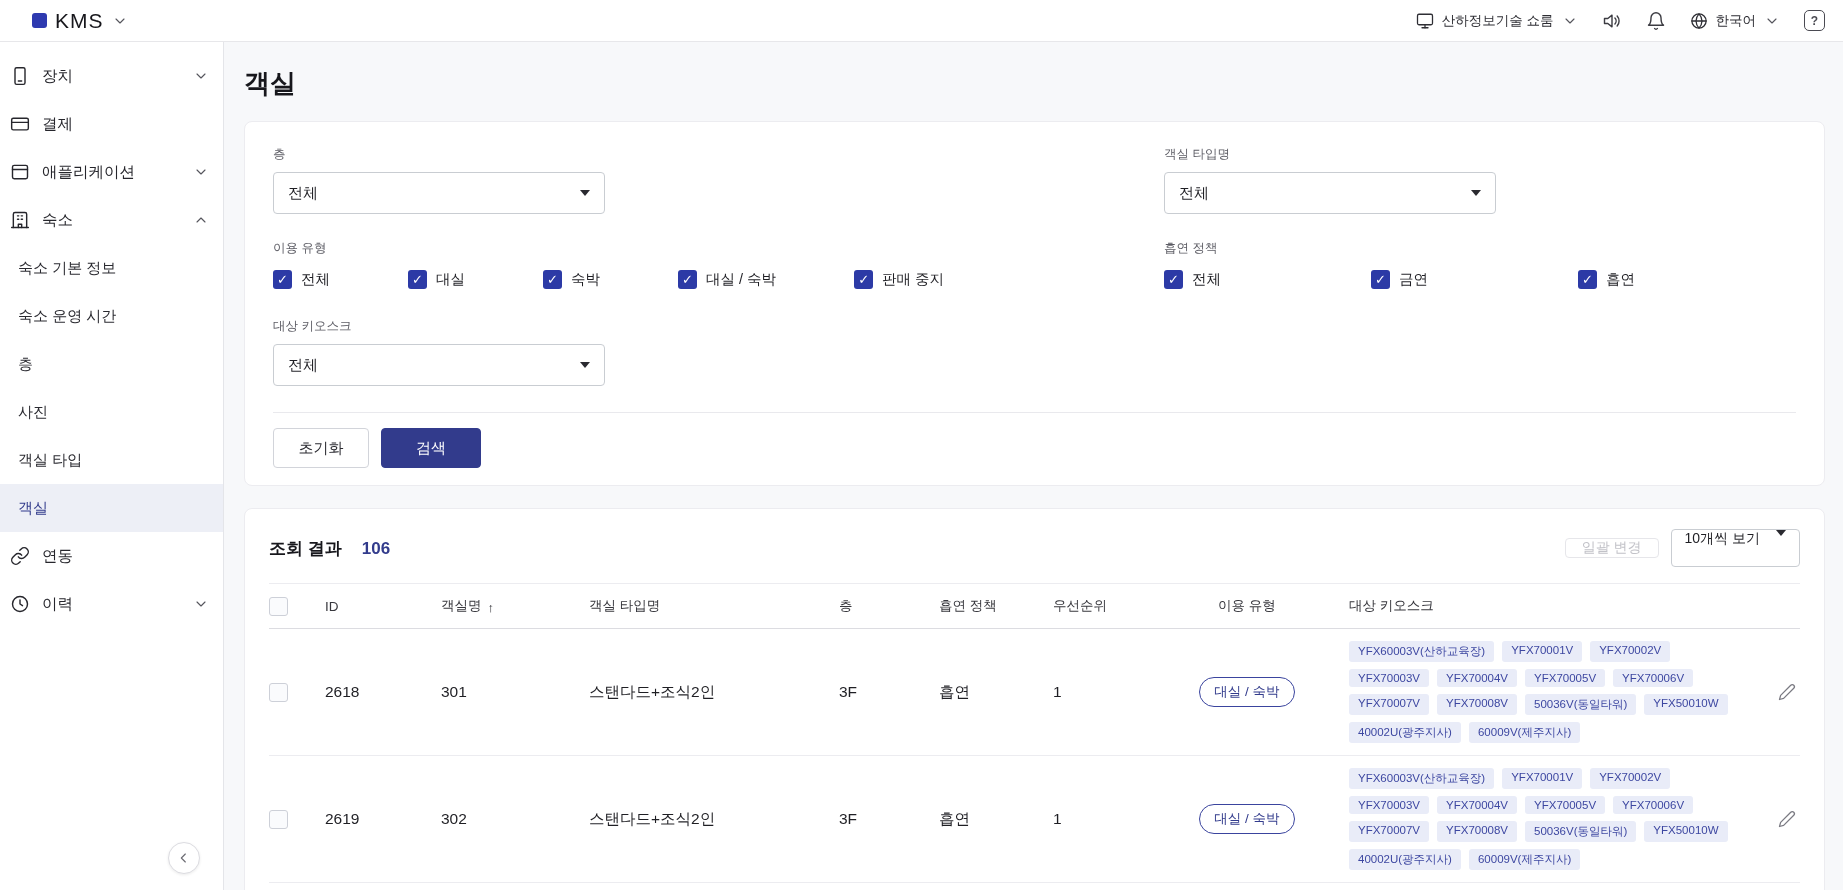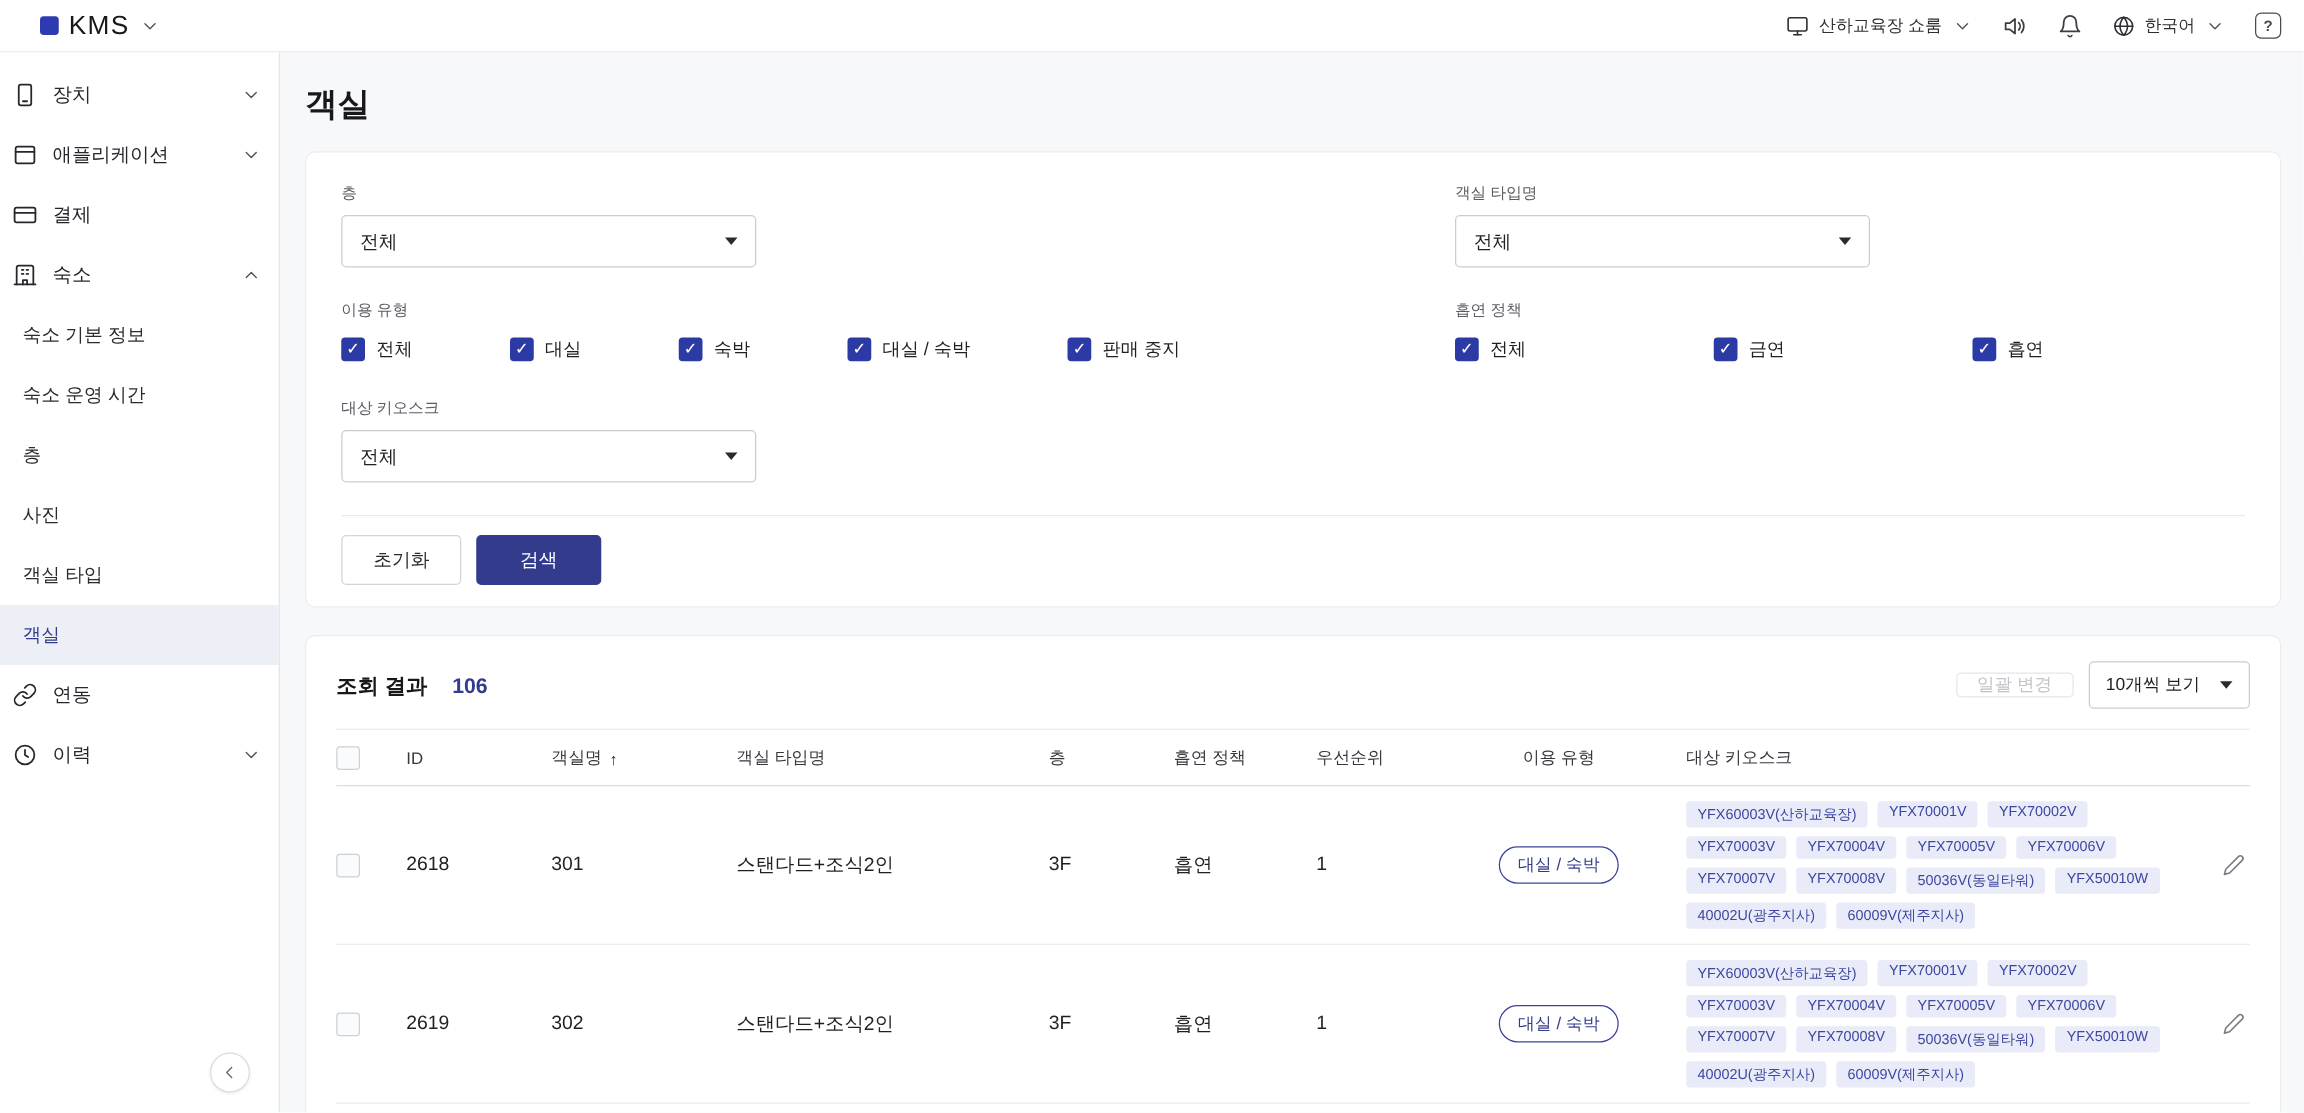--- a/index.html
+++ b/index.html
@@ -69,21 +69,21 @@
 
   
   .results-card { margin-top:22px; padding:20px 24px 0 24px; }
   .results-head { display:flex; align-items:center; justify-content:space-between; margin-bottom:16px; }
   .results-summary { font-size:17px; font-weight:bold; color:#17171c; }
   .results-summary .count { color:#323b8c; margin-left:20px; }
   .results-tools { display:flex; align-items:center; gap:12px; }
   .btn-bulk { height:20px; padding:0 16px; background:#fff; border:1px solid #e6e6ea; color:#c2c2c8;
     border-radius:4px; font-size:14px; display:flex; align-items:center; cursor:default; }
   .page-size { height:38px; padding:0 13px; border:1px solid #c9cdd2; border-radius:4px; background:#fff;
-    display:flex; align-items:center; gap:16px; font-size:14px; color:#1f1f24; cursor:pointer; }
+    display:flex; align-items:flex-start; gap:16px; font-size:14px; color:#1f1f24; cursor:pointer; }
 
   
   .t-head { display:flex; align-items:center; height:46px; border-top:1px solid #ececf0;
     border-bottom:1px solid #dcdce1; font-size:13.5px; color:#37373d; font-weight:500; }
   .t-row { display:flex; align-items:center; min-height:104px; border-bottom:1px solid #ececf0; font-size:15.5px; color:#1f1f24; }
   .t-row:last-child { border-bottom:none; }
   .c { padding-right:8px; }
   .c-check { width:56px; display:flex; align-items:center; }
   .c-id { width:116px; }
   .c-name { width:148px; display:flex; align-items:flex-end; gap:6px; }
@@ -113,21 +113,21 @@
         <polyline points="6 9 12 15 18 9"></polyline>
       </svg>
   </div>
   <div class="top-right">
     <div class="top-group">
       <svg class="i18" viewBox="0 0 24 24">
           <rect x="2" y="3" width="20" height="14" rx="2"></rect>
           <line x1="8" y1="21" x2="16" y2="21"></line>
           <line x1="12" y1="17" x2="12" y2="21"></line>
         </svg>
-      <span>산하교육장 쇼룸</span>
+      <span>산하정보기술 쇼룸</span>
       <svg class="i16 chev" viewBox="0 0 24 24">
           <polyline points="6 9 12 15 18 9"></polyline>
         </svg>
     </div>
     <svg class="i20" viewBox="0 0 24 24">
         <polygon points="3 9 7 9 12 5 12 19 7 15 3 15 3 9"></polygon>
         <path d="M15.5 8.5a5 5 0 0 1 0 7"></path>
         <path d="M18.2 6a9 9 0 0 1 0 12"></path>
       </svg>
     <svg class="i20" viewBox="0 0 24 24">
@@ -157,34 +157,34 @@
             <rect x="6" y="2" width="12" height="20" rx="2"></rect>
             <line x1="10" y1="18" x2="14" y2="18"></line>
           </svg>
           <span class="side-label">장치</span>
           <svg class="i16 chev" viewBox="0 0 24 24">
             <polyline points="6 9 12 15 18 9"></polyline>
           </svg>
         </div>
         <div class="side-item">
           <svg class="i20" viewBox="0 0 24 24">
+            <rect x="2" y="5" width="20" height="14" rx="2"></rect>
+            <line x1="2" y1="10" x2="22" y2="10"></line>
+          </svg>
+          <span class="side-label">결제</span>
+        </div>
+        <div class="side-item">
+          <svg class="i20" viewBox="0 0 24 24">
             <rect x="3" y="4" width="18" height="16" rx="2"></rect>
             <line x1="3" y1="9" x2="21" y2="9"></line>
           </svg>
           <span class="side-label">애플리케이션</span>
           <svg class="i16 chev" viewBox="0 0 24 24">
             <polyline points="6 9 12 15 18 9"></polyline>
           </svg>
-        </div>
-        <div class="side-item">
-          <svg class="i20" viewBox="0 0 24 24">
-            <rect x="2" y="5" width="20" height="14" rx="2"></rect>
-            <line x1="2" y1="10" x2="22" y2="10"></line>
-          </svg>
-          <span class="side-label">결제</span>
         </div>
         <div class="side-item">
           <svg class="i20" viewBox="0 0 24 24">
             <path d="M4 21V5a2 2 0 0 1 2-2h12a2 2 0 0 1 2 2v16"></path>
             <line x1="2" y1="21" x2="22" y2="21"></line>
             <line x1="9" y1="7" x2="10.5" y2="7"></line>
             <line x1="13.5" y1="7" x2="15" y2="7"></line>
             <line x1="9" y1="11" x2="10.5" y2="11"></line>
             <line x1="13.5" y1="11" x2="15" y2="11"></line>
             <path d="M10 21v-4h4v4"></path>

